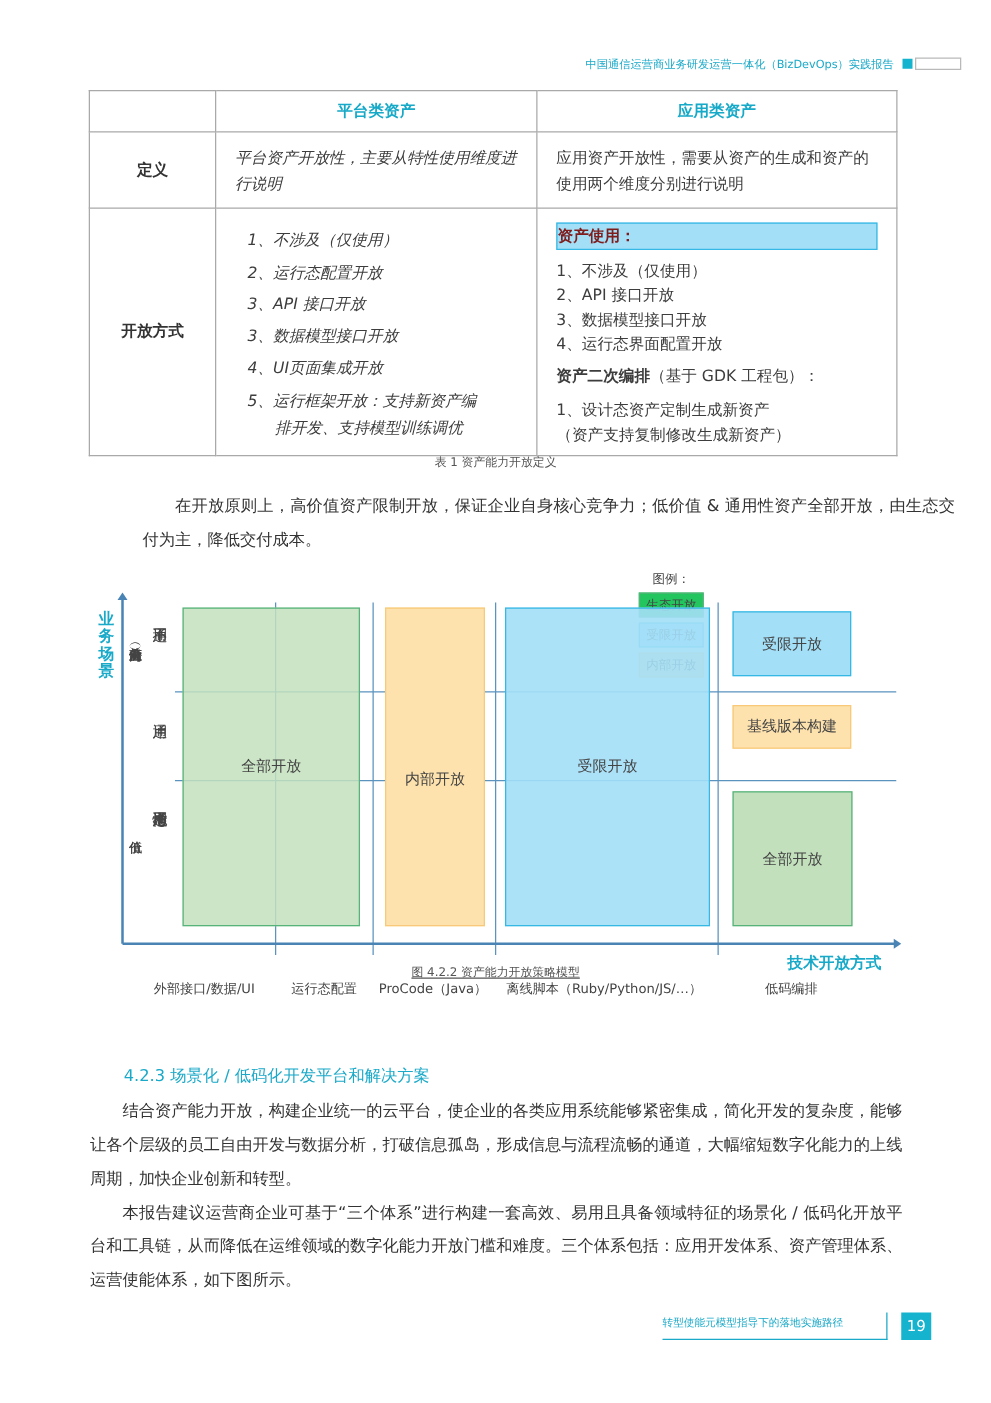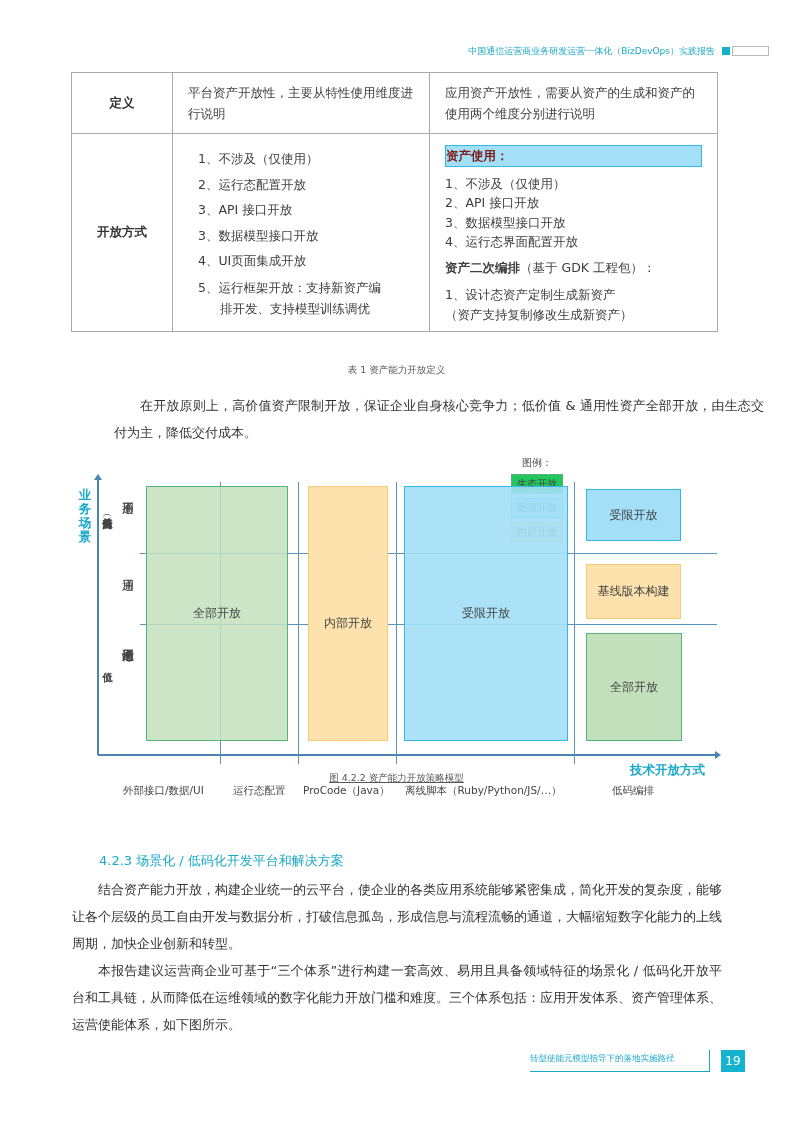--- a/index.html
+++ b/index.html
@@ -8,21 +8,21 @@
   
   .hdr-title { position:absolute; right:78px; top:45px; font-size:9px; color:#1aa9c8; white-space:nowrap; }
   .hdr-square { position:absolute; left:722px; top:47px; width:8px; height:8px; background:#16b3cf; }
   .hdr-box { position:absolute; left:732px; top:46px; width:35px; height:8px; border:1px solid #b9b9b9; }
 
   
   table.def { position:absolute; left:71px; top:72px; width:647px; border-collapse:collapse; font-size:12.5px; }
   table.def td, table.def th { border:1px solid #a9a9a9; vertical-align:middle; }
   table.def th { height:30px; color:#16a9c8; font-weight:bold; font-size:12.5px; text-align:center; }
   table.def td.rowhead { width:98px; text-align:center; font-weight:bold; color:#333; }
-  table.def td.c1 { width:254px; }
+  table.def td.c1 { width:254px;font-style:italic; }
   .cell-pad { padding:8px 14px; line-height:21px; color:#3d3d3d; }
   .list1 { padding:10px 14px 10px 24px; line-height:25.5px; color:#3d3d3d; }
   .list1 .indent { padding-left:22px; line-height:21px; display:block; }
   .list1 .wrap { line-height:21px; margin-top:3px; }
   .list2 { padding:6px 14px 6px 14px; line-height:19.5px; color:#3d3d3d; }
   .list2 .b { font-weight:bold; color:#7f1d1d; margin:4px 0 7px 0; }
   .list2 .b2 { margin:6px 0 8px 0; }
 
   .caption { position:absolute; left:0; width:793px; text-align:center; font-size:9.5px; color:#555; }
   .para { position:absolute; left:72px; width:650px; font-size:13px; line-height:27px; color:#333; text-align:justify; }
@@ -59,20 +59,25 @@
 </style>
 </head>
 <body>
 
 <div class="hdr-title">中国通信运营商业务研发运营一体化（BizDevOps）实践报告</div>
 <div class="hdr-square"></div>
 <div class="hdr-box"></div>
 
 <table class="def">
   <tbody>
+      <tr>
+    <th style="width:98px;"></th>
+    <th>平台类资产</th>
+    <th>应用类资产</th>
+  </tr>
   <tr style="height:57px;">
     <td class="rowhead">定义</td>
     <td class="c1">
           <div class="cell-pad">平台资产开放性，主要从特性使用维度进行说明</div>
         </td>
     <td>
           <div class="cell-pad">应用资产开放性，需要从资产的生成和资产的使用两个维度分别进行说明</div>
         </td>
   </tr>
   <tr style="height:194px;">
@@ -134,21 +139,21 @@
   </div>
 <div class="box o" style="left:308px; top:486px; width:80px; height:255px; align-items:flex-start; padding-top:128px;">
     <span>内部开放</span>
   </div>
 <div class="box b" style="left:404px; top:486px; width:164px; height:255px; background:rgba(163,223,247,0.9);">
     <span>受限开放</span>
   </div>
 <div class="box b" style="left:586px; top:489px; width:95px; height:52px;">
     <span>受限开放</span>
   </div>
-<div class="box o" style="left:586px; top:564px; width:95px; height:55px;">
+<div class="box o" style="left:586px; top:564px; width:95px; height:35px;">
     <span>基线版本构建</span>
   </div>
 <div class="box g" style="left:586px; top:633px; width:96px; height:108px;">
     <span>全部开放</span>
   </div>
 
 <div class="axis-y"></div>
 <div class="axis-y-arrow"></div>
 <div class="axis-x"></div>
 <div class="axis-x-arrow"></div>

